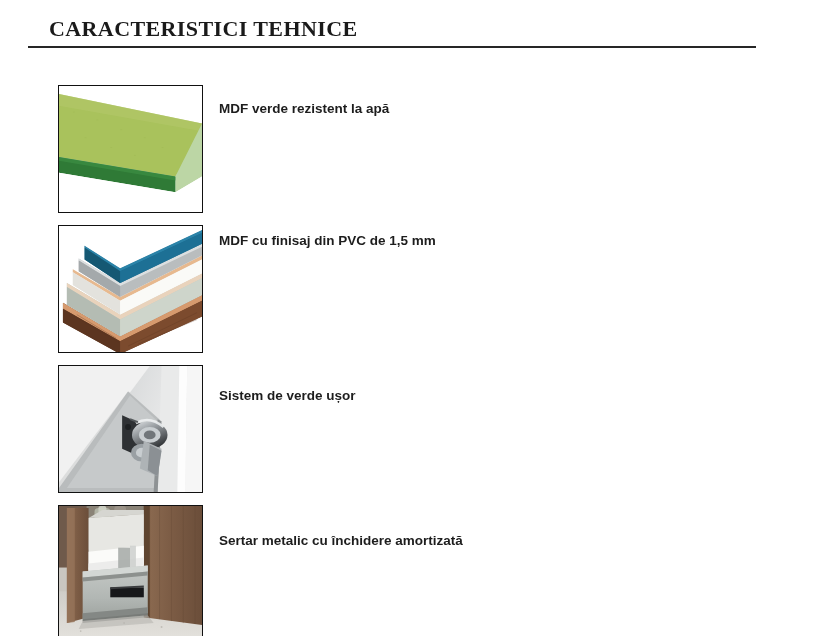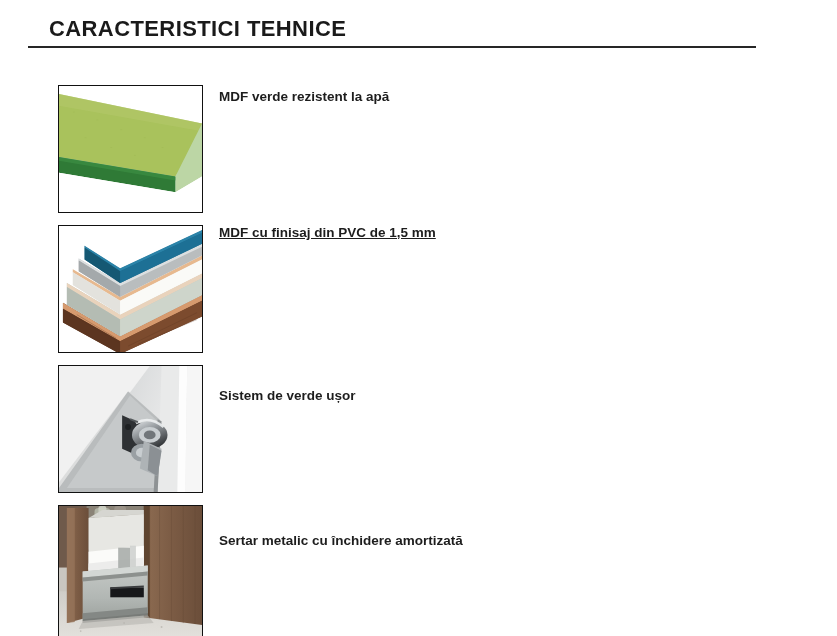--- a/index.html
+++ b/index.html
@@ -19,20 +19,21 @@
   
   #page-title {
     position: absolute;
     left: 49px;
     top: 16px;
     font-size: 22px;
     font-weight: bold;
     letter-spacing: 0.4px;
     color: #1a1a1a;
     white-space: nowrap;
+    font-family: Liberation Serif, serif;
   }
   #title-rule {
     position: absolute;
     left: 28px;
     top: 46px;
     width: 728px;
     height: 2px;
     background: #262626;
   }
 
@@ -64,22 +65,22 @@
   .row-1 { top: 85px; }
   .row-2 { top: 225px; }
   .row-3 { top: 365px; }
   .row-4 { top: 505px; }
 
   .row-1 .feature-thumb,
   .row-2 .feature-thumb,
   .row-3 .feature-thumb { top: 0; }
   .row-4 .feature-thumb { top: 0; height: 131px; border-bottom: none; }
 
-  .row-1 .feature-label { top: 4px; }
-  .row-2 .feature-label { top: 0; text-decoration: underline; }
+  .row-1 .feature-label { top: 16px; }
+  .row-2 .feature-label { top: 8px; }
   .row-3 .feature-label { top: 23px; }
   .row-4 .feature-label { top: 28px; text-align: center; }
 
   .thumb-canvas {
     position: absolute;
     inset: 0;
     width: 100%;
     height: 100%;
     display: block;
   }

